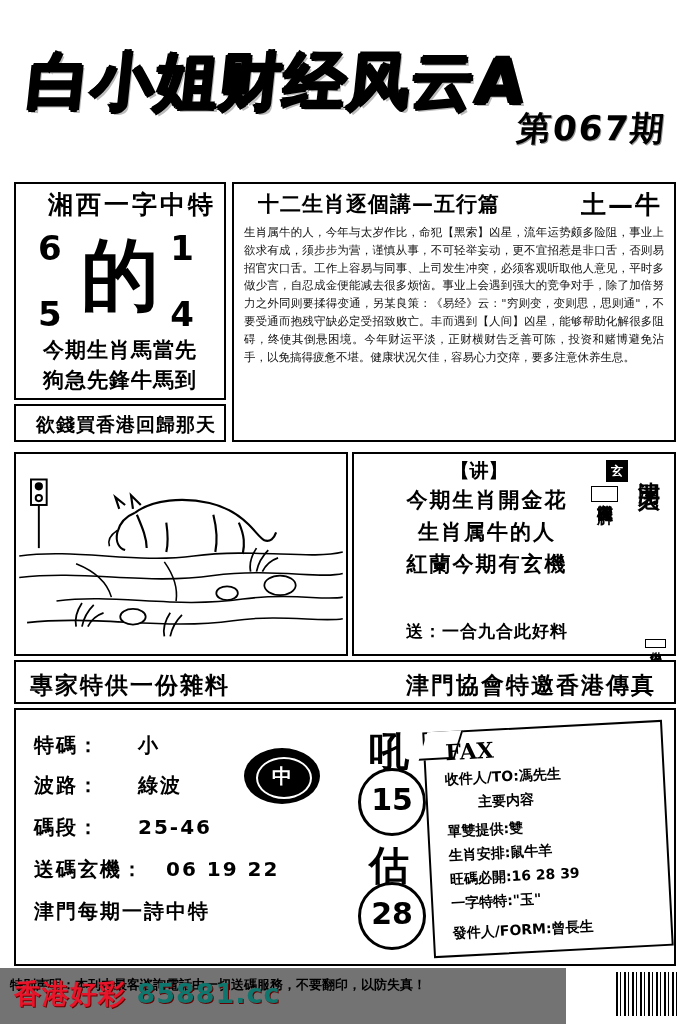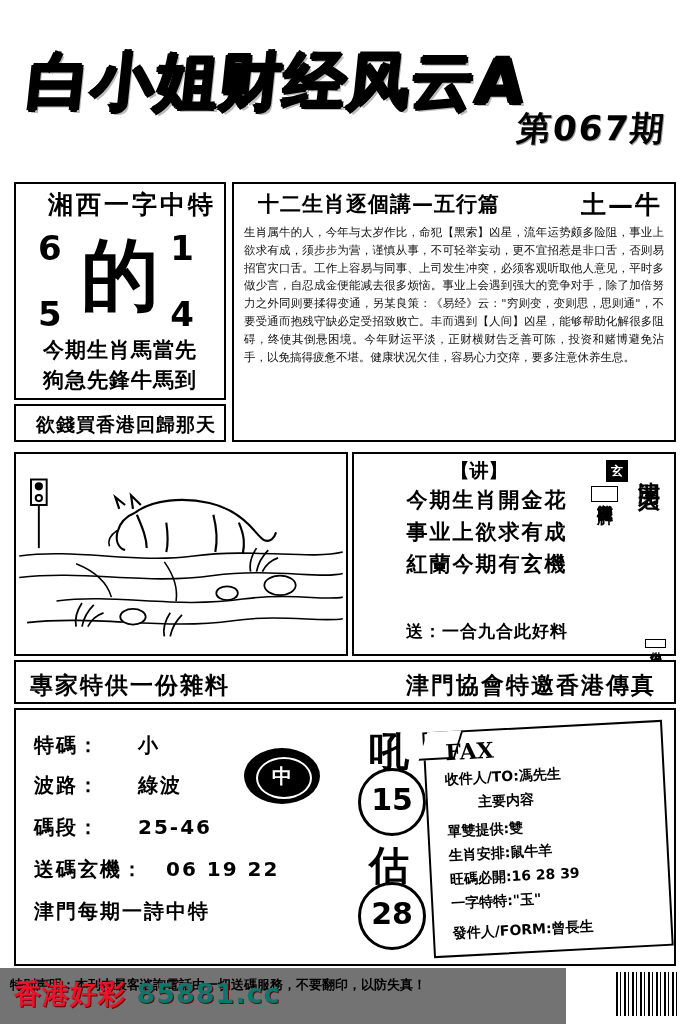--- a/index.html
+++ b/index.html
@@ -277,21 +277,21 @@
         <ellipse cx="268" cy="134" rx="16" ry="10"></ellipse>
         <ellipse cx="214" cy="142" rx="11" ry="7"></ellipse>
         <ellipse cx="118" cy="166" rx="13" ry="8"></ellipse>
       </g>
     </svg>
   </div>
 
   <div id="verseBox" class="box">
     <div class="jiang">【讲】</div>
     <div class="vline" style="top:32px">今期生肖開金花</div>
-    <div class="vline" style="top:64px">事业上欲求有成</div>
+    <div class="vline" style="top:64px">生肖属牛的人</div>
     <div class="vline" style="top:96px">紅蘭今期有玄機</div>
     <div class="send" style="top:166px">送：一合九合此好料</div>
     <div class="sealbox">玄</div>
     <div class="vert xuanji">玄機圖解</div>
     <div class="vert laoren">津門老人</div>
     <div class="vert tigong">內供提</div>
   </div>
 
   <div class="box" id="bannerBox">
     <div class="bleft">專家特供一份雜料</div>

